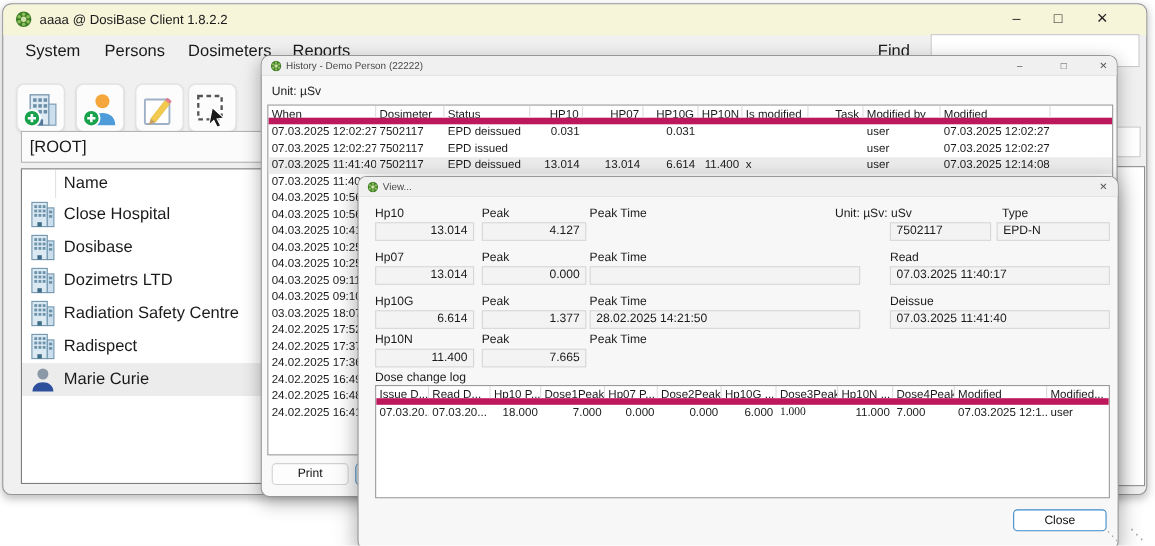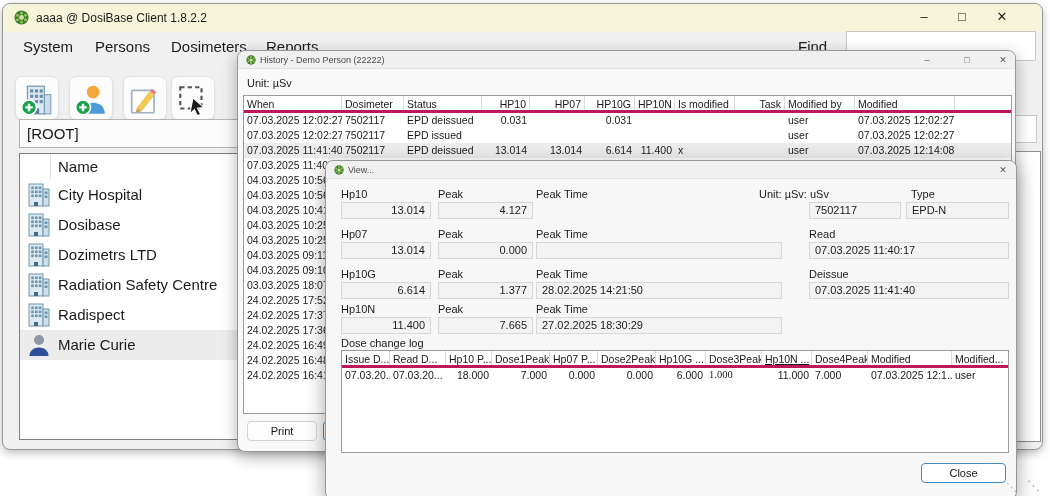--- a/index.html
+++ b/index.html
@@ -56,21 +56,21 @@
   .sm-title { position:absolute; left:22px; top:4px; font-size:9px; color:#4a4a4a; white-space:nowrap; }
   .sm-ctl { top:4px; font-size:9px; color:#555; width:18px; }
 
   
   #history-win { left:237px; top:50px; width:779px; height:402px; background:#f9f9f9;
                  box-shadow:0 5px 16px rgba(0,0,0,.3); z-index:5; }
   #hw-min{left:680px} #hw-max{left:720px} #hw-close{left:756px}
   .hw-unit { position:absolute; left:9px; top:26px; font-size:11px; }
   .hw-table { position:absolute; left:5px; top:44px; width:769px; height:319px;
               background:#fff; border:1px solid #9a9a9a; overflow:hidden; }
-  .t-header { display:flex; height:17px; border-bottom:3px solid #be185d; }
+  .t-header { display:flex; height:17px; border-bottom:6px solid #be185d; }
   .t-hcell { flex:0 0 auto; font-size:10.5px; padding:2px 3px 0; white-space:nowrap;
              overflow:hidden; border-right:1px solid #dcdcdc; }
   .t-row { display:flex; height:15px; }
   .t-row.selected { background:#ececec; }
   .t-cell { flex:0 0 auto; font-size:10.5px; line-height:14px; padding:0 3px;
             white-space:nowrap; overflow:hidden; }
   .al-r { text-align:right; } .al-l { text-align:left; }
   .btn { background:#fdfdfd; border:1px solid #d2d2d2; border-radius:4px; font-size:11px;
          font-family:"Liberation Sans",sans-serif; color:#111; }
   .btn.default { background:#fff; border:1px solid #3d8ac9; }
@@ -207,21 +207,21 @@
                 <rect x="12.8" y="8.5" width="2.6" height="2.6"></rect>
                 <rect x="5.2" y="12.5" width="2.6" height="2.6"></rect>
                 <rect x="9" y="12.5" width="2.6" height="2.6"></rect>
                 <rect x="12.8" y="12.5" width="2.6" height="2.6"></rect>
                 <rect x="18.5" y="9.5" width="3" height="2.4"></rect>
                 <rect x="18.5" y="13.5" width="3" height="2.4"></rect>
               </g>
               <rect x="8" y="20" width="4" height="4" fill="#3f6c86"></rect>
             </svg>
           </span>
-          <span class="li-label">City Hospital</span>
+          <span class="li-label">Close Hospital</span>
         </div>
         <div class="list-item">
           <span class="li-icon">
             <svg viewBox="0 0 26 26">
               <rect x="3" y="2" width="14" height="22" fill="#dbe9f3" stroke="#7296ad"></rect>
               <rect x="17" y="7" width="6" height="17" fill="#cadeed" stroke="#7296ad"></rect>
               <g fill="#6d93ab">
                 <rect x="5.2" y="4.5" width="2.6" height="2.6"></rect>
                 <rect x="9" y="4.5" width="2.6" height="2.6"></rect>
                 <rect x="12.8" y="4.5" width="2.6" height="2.6"></rect>
@@ -653,21 +653,20 @@
   <span class="vlab cx3 ry3l">Peak Time</span>
   <div class="vfld num cx1 ry3f">6.614</div>
   <div class="vfld num cx2 ry3f">1.377</div>
   <div class="vfld cx3 ry3f">28.02.2025 14:21:50</div>
 
   <span class="vlab cx1 ry4l">Hp10N</span>
   <span class="vlab cx2 ry4l">Peak</span>
   <span class="vlab cx3 ry4l">Peak Time</span>
   <div class="vfld num cx1 ry4f">11.400</div>
   <div class="vfld num cx2 ry4f">7.665</div>
-  <div class="vfld cx3 ry4f">27.02.2025 18:30:29</div>
 
   <span class="vlab unitlab">Unit: µSv: uSv</span>
   <div class="vfld dosifld">7502117</div>
   <span class="vlab typelab">Type</span>
   <div class="vfld typefld">EPD-N</div>
   <span class="vlab issuelab">Read</span>
   <div class="vfld issuefld">07.03.2025 11:40:17</div>
   <span class="vlab deislab">Deissue</span>
   <div class="vfld deisfld">07.03.2025 11:41:40</div>
 

